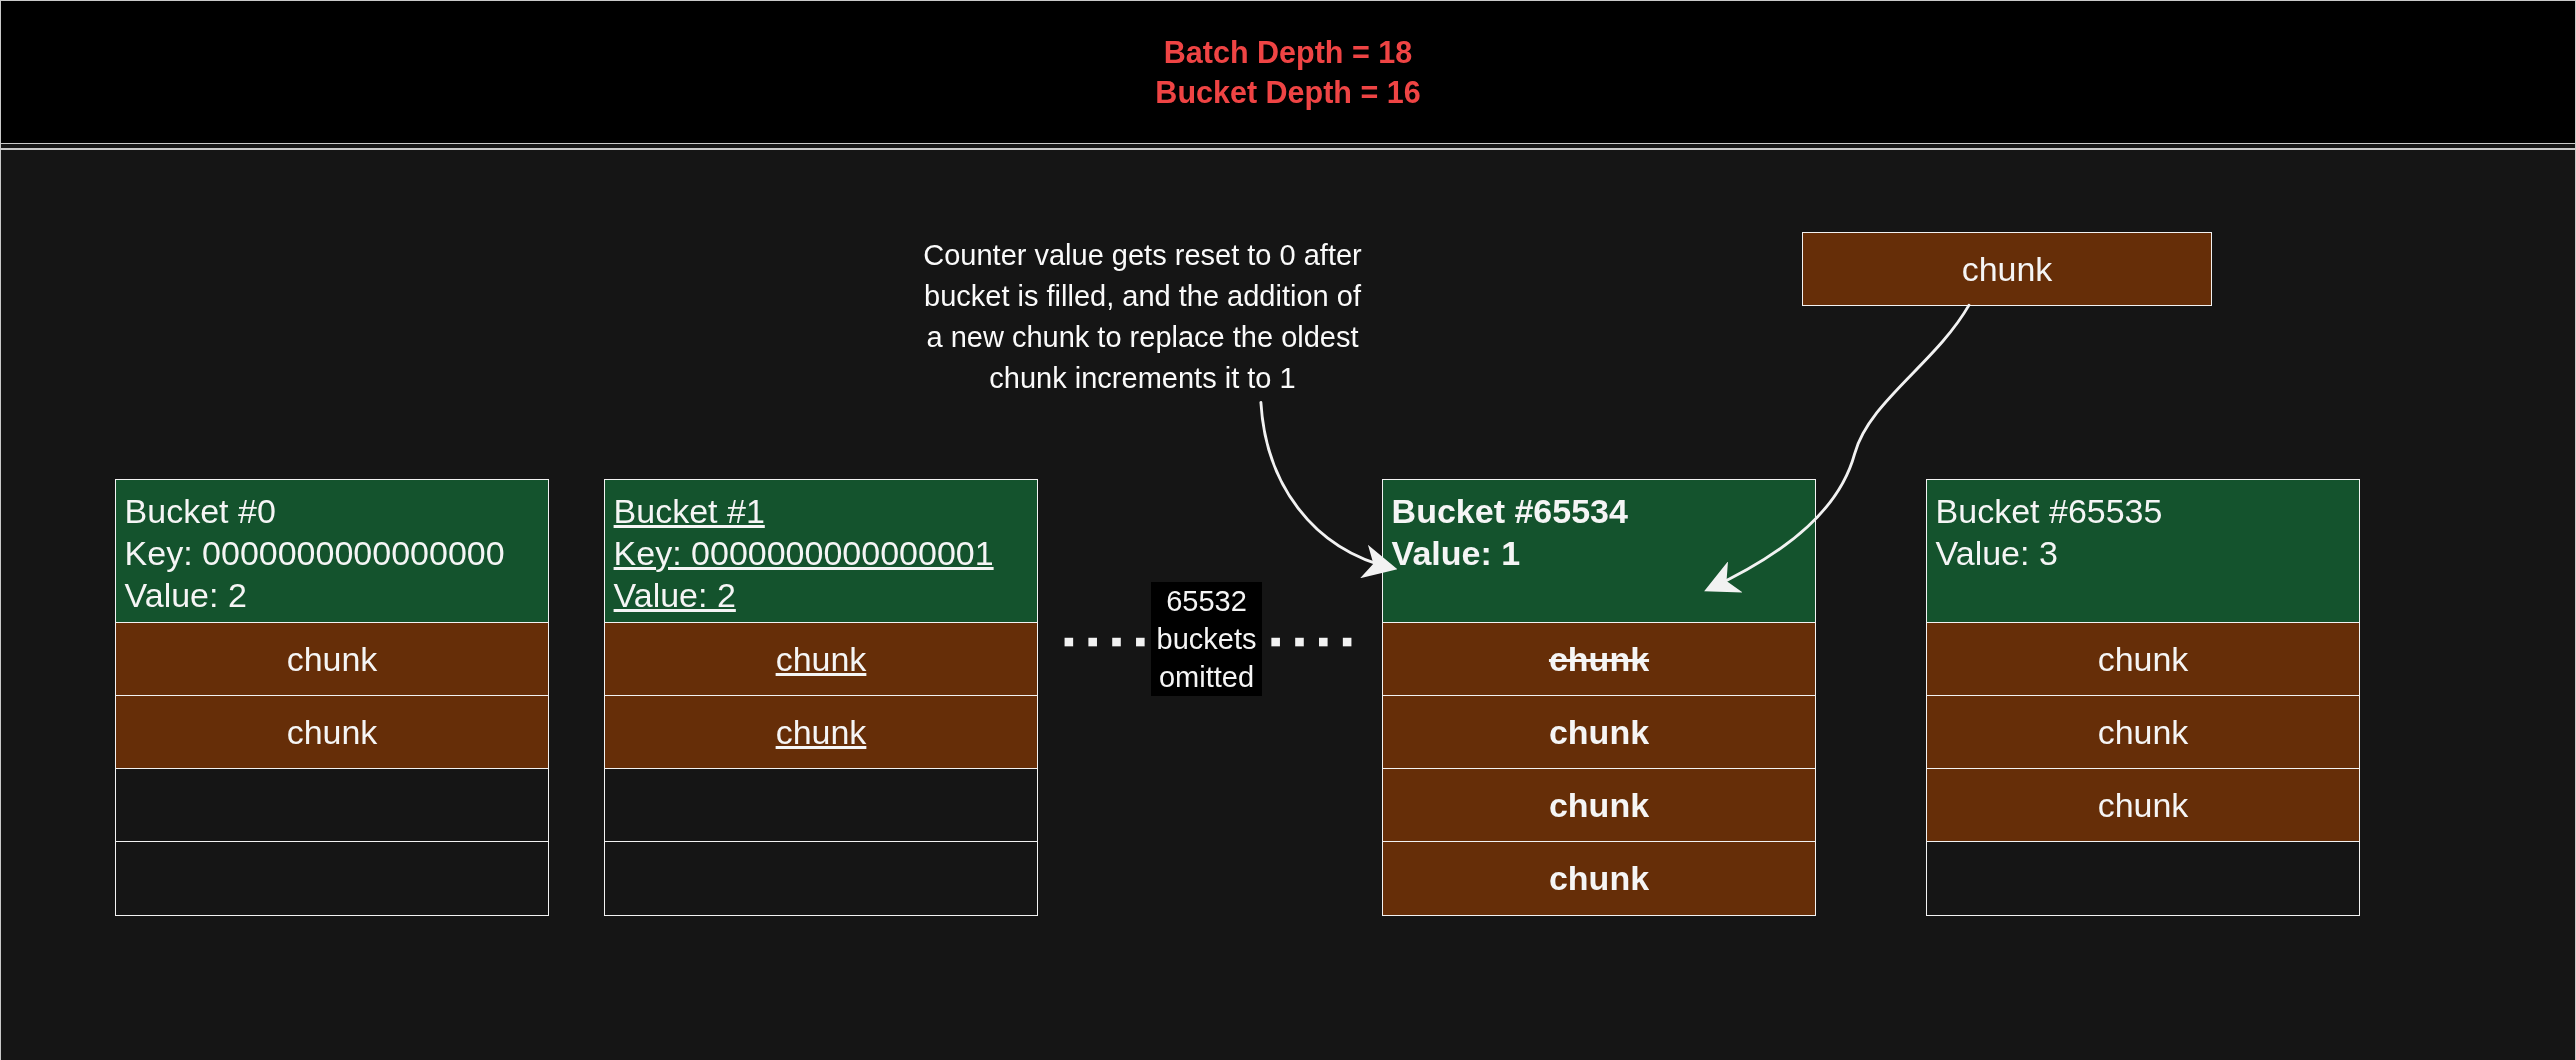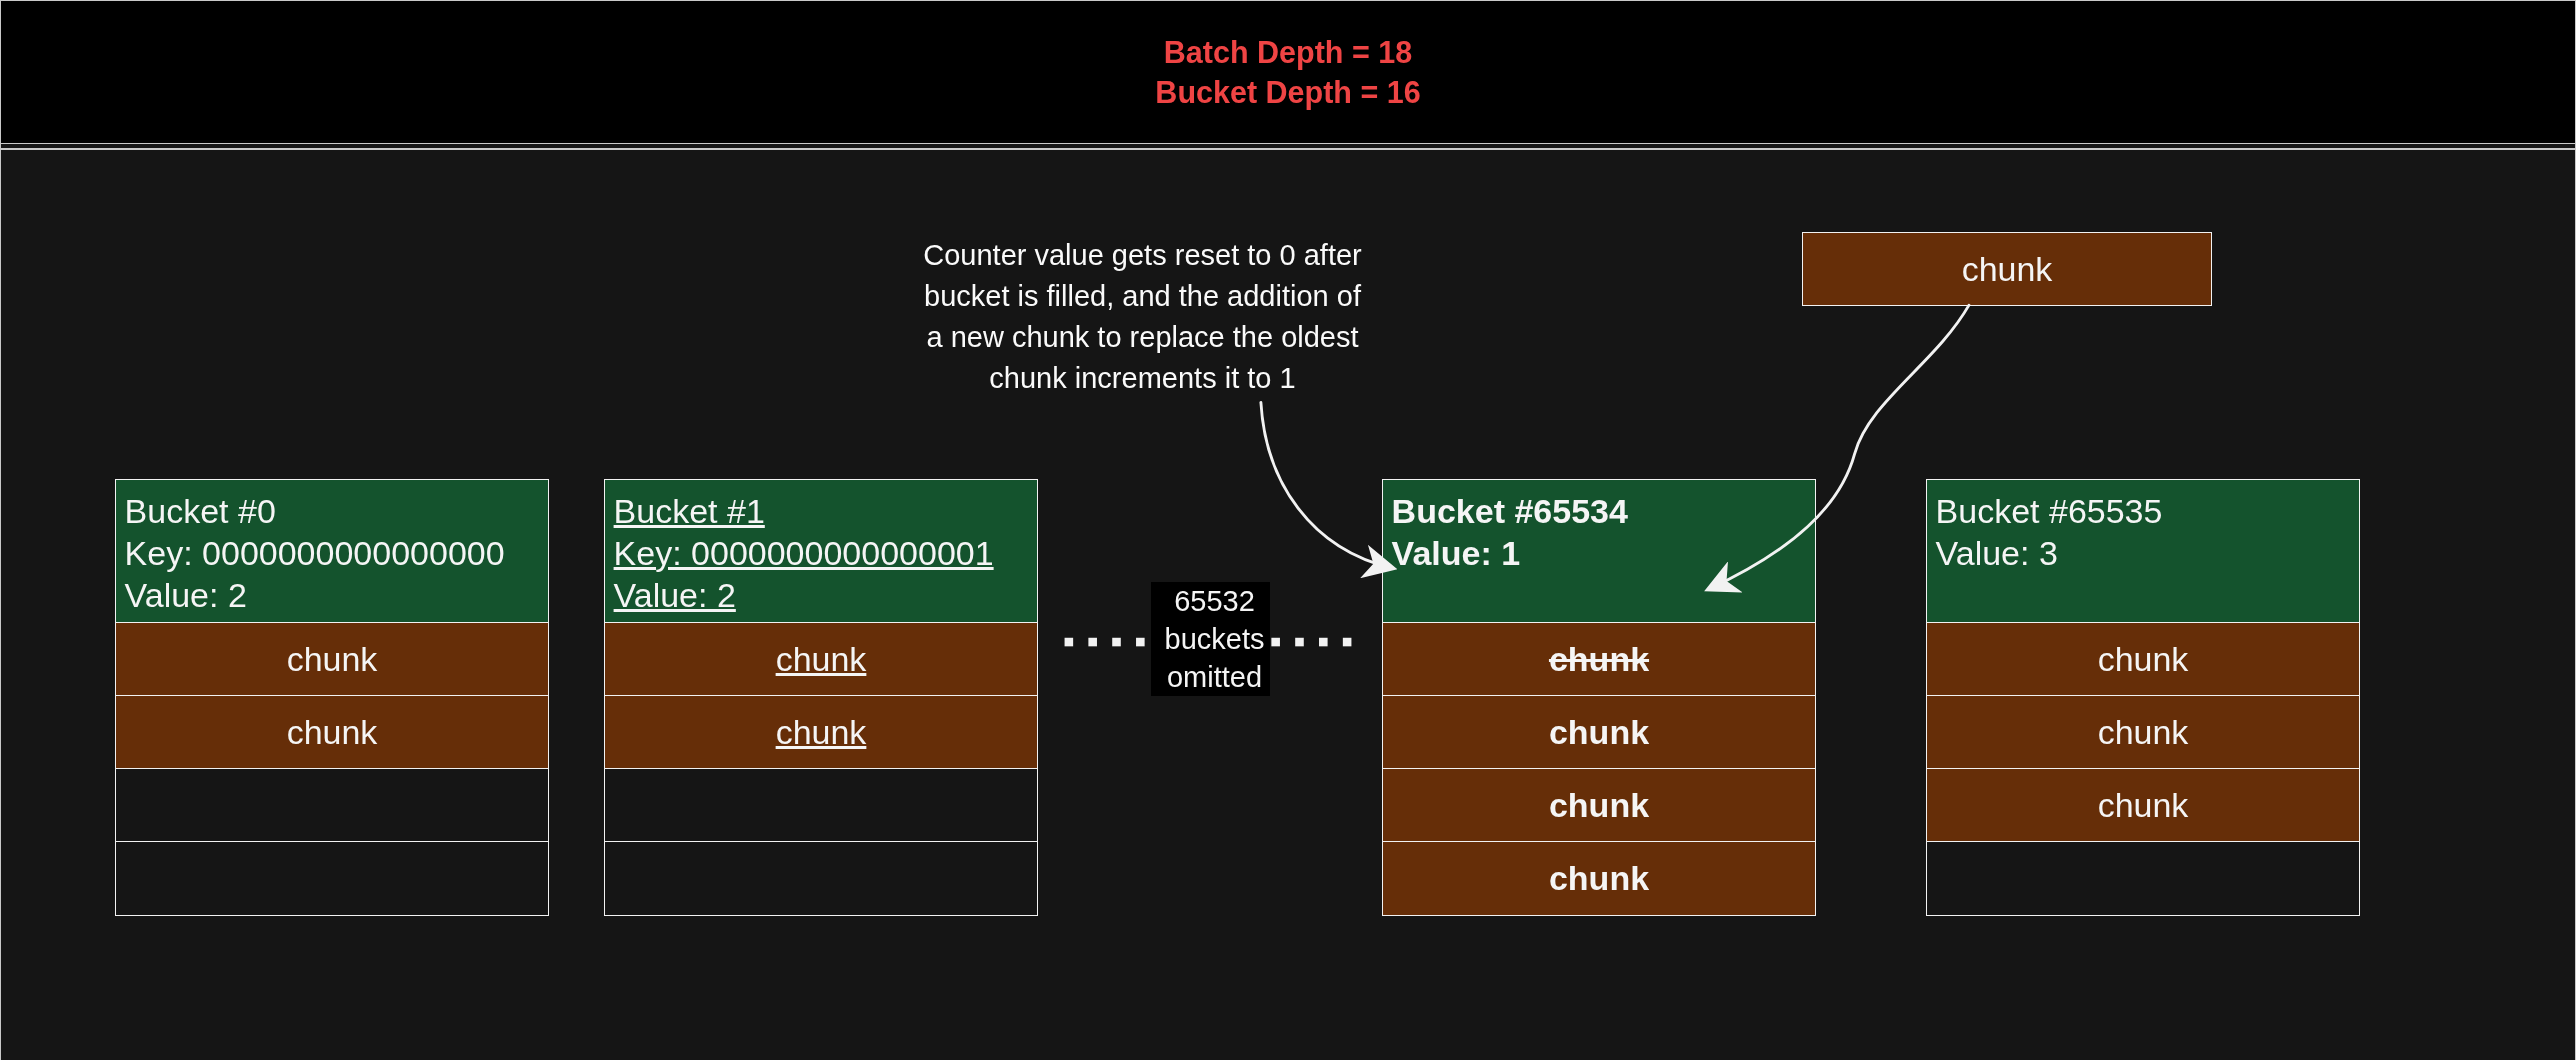--- a/index.html
+++ b/index.html
@@ -75,21 +75,20 @@
     width: 111px;
     height: 114px;
     background: #000000;
     display: flex;
     align-items: center;
     justify-content: center;
     text-align: center;
     font-size: 29px;
     line-height: 38px;
     white-space: pre-line;
-    padding-left: 8px;
   }
   
   .bucket {
     position: absolute;
     top: 458px;
     width: 434px;
     box-sizing: border-box;
     border: 1.9px solid #f2f2f2;
     background: #14532d;
     margin-top: 20px;

